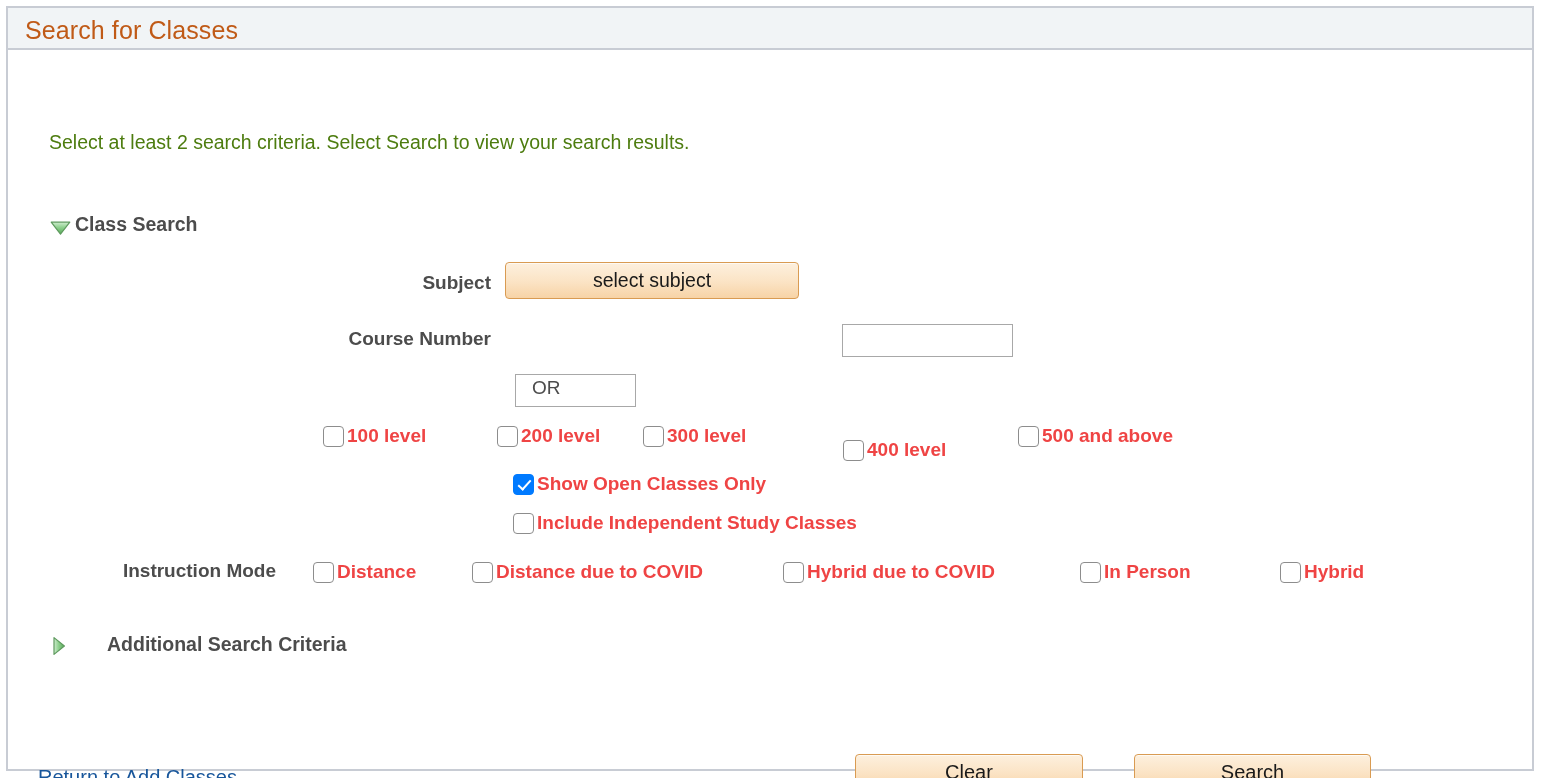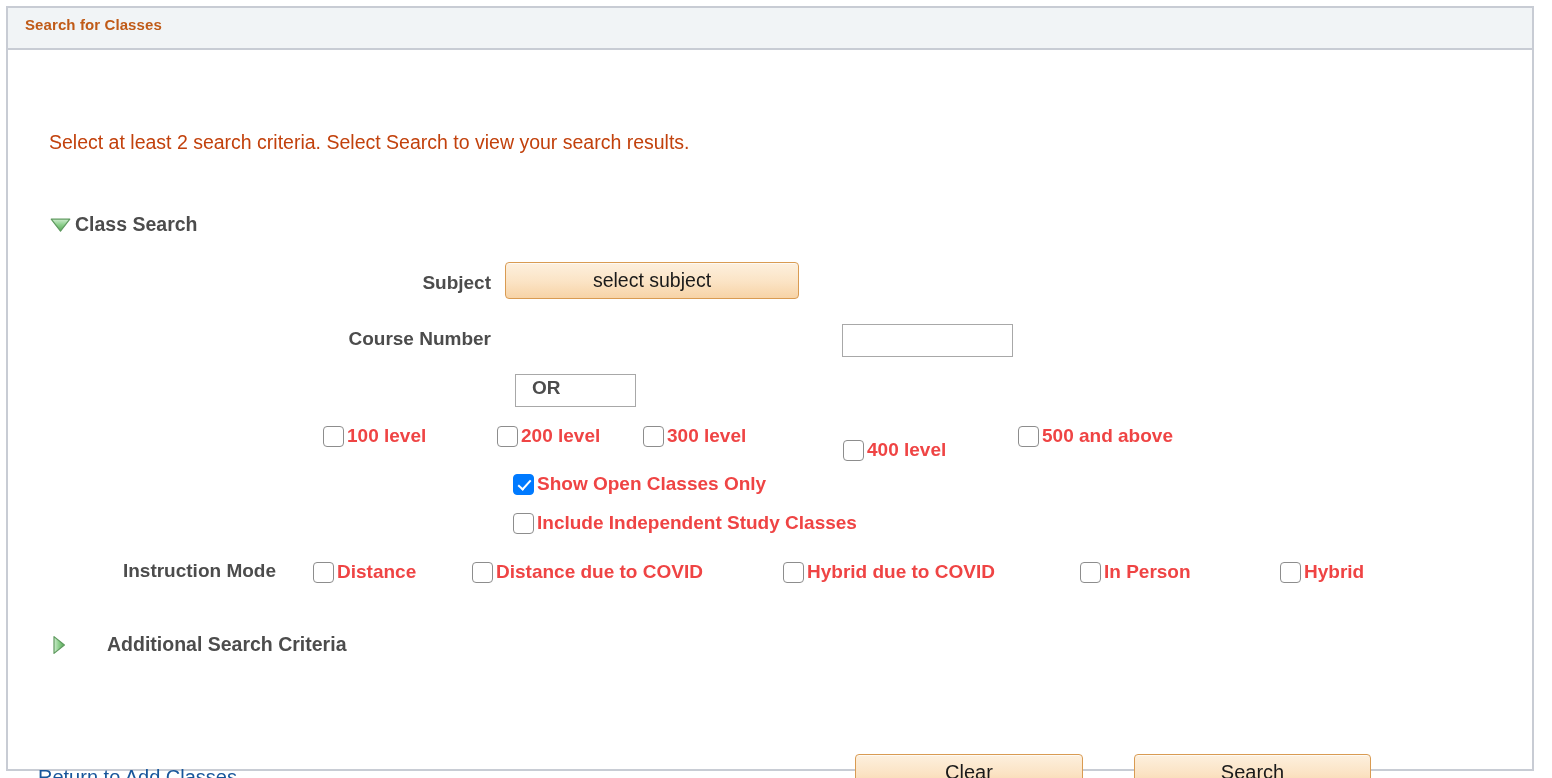--- a/index.html
+++ b/index.html
@@ -40,22 +40,22 @@
     height: 42px;
     background: #f1f4f6;
     border-bottom: 2px solid #c8ccd4;
     box-sizing: border-box;
   }
 
   .panel-title {
     position: absolute;
     left: 17px;
     top: 8px;
-    font-size: 15px;
-    font-weight: bold;
+    font-size: 25px;
+    font-weight: normal;
     color: #c05a17;
     letter-spacing: 0.1px;
     white-space: nowrap;
   }
 
   .panel-body {
     position: relative;
     height: 719px;
   }
 
@@ -69,29 +69,29 @@
     color: #4c4c4c;
     white-space: nowrap;
   }
 
   .instructions {
     position: absolute;
     left: 41px;
     top: 81px;
     font-size: 19.5px;
     font-weight: normal;
-    color: #c2410c;
+    color: #4d7c0f;
     white-space: nowrap;
   }
 
   
   .section-head {
     position: absolute;
     display: flex;
-    align-items: center;
+    align-items: flex-end;
     white-space: nowrap;
     cursor: pointer;
   }
   .section-head.class-search { left: 42px; top: 163px; }
   .section-head.additional   { left: 44px; top: 583px; gap: 32px; }
 
   .section-label {
     font-size: 19.5px;
     font-weight: bold;
     color: #4c4c4c;
@@ -175,21 +175,21 @@
   }
   .inp-subject-extra { left: 834px; top: 274px; width: 171px; height: 33px; }
   .inp-course-number { left: 507px; top: 324px; width: 121px; height: 33px; }
 
   
   .or-text {
     position: absolute;
     left: 524px;
     top: 326px;
     font-size: 19px;
-    font-weight: bold;
+    font-weight: normal;
     color: #4c4c4c;
   }
   .or-text { left: 524px; top: 327px; }
 
   
   .cb-item {
     position: absolute;
     display: flex;
     align-items: center;
     white-space: nowrap;

